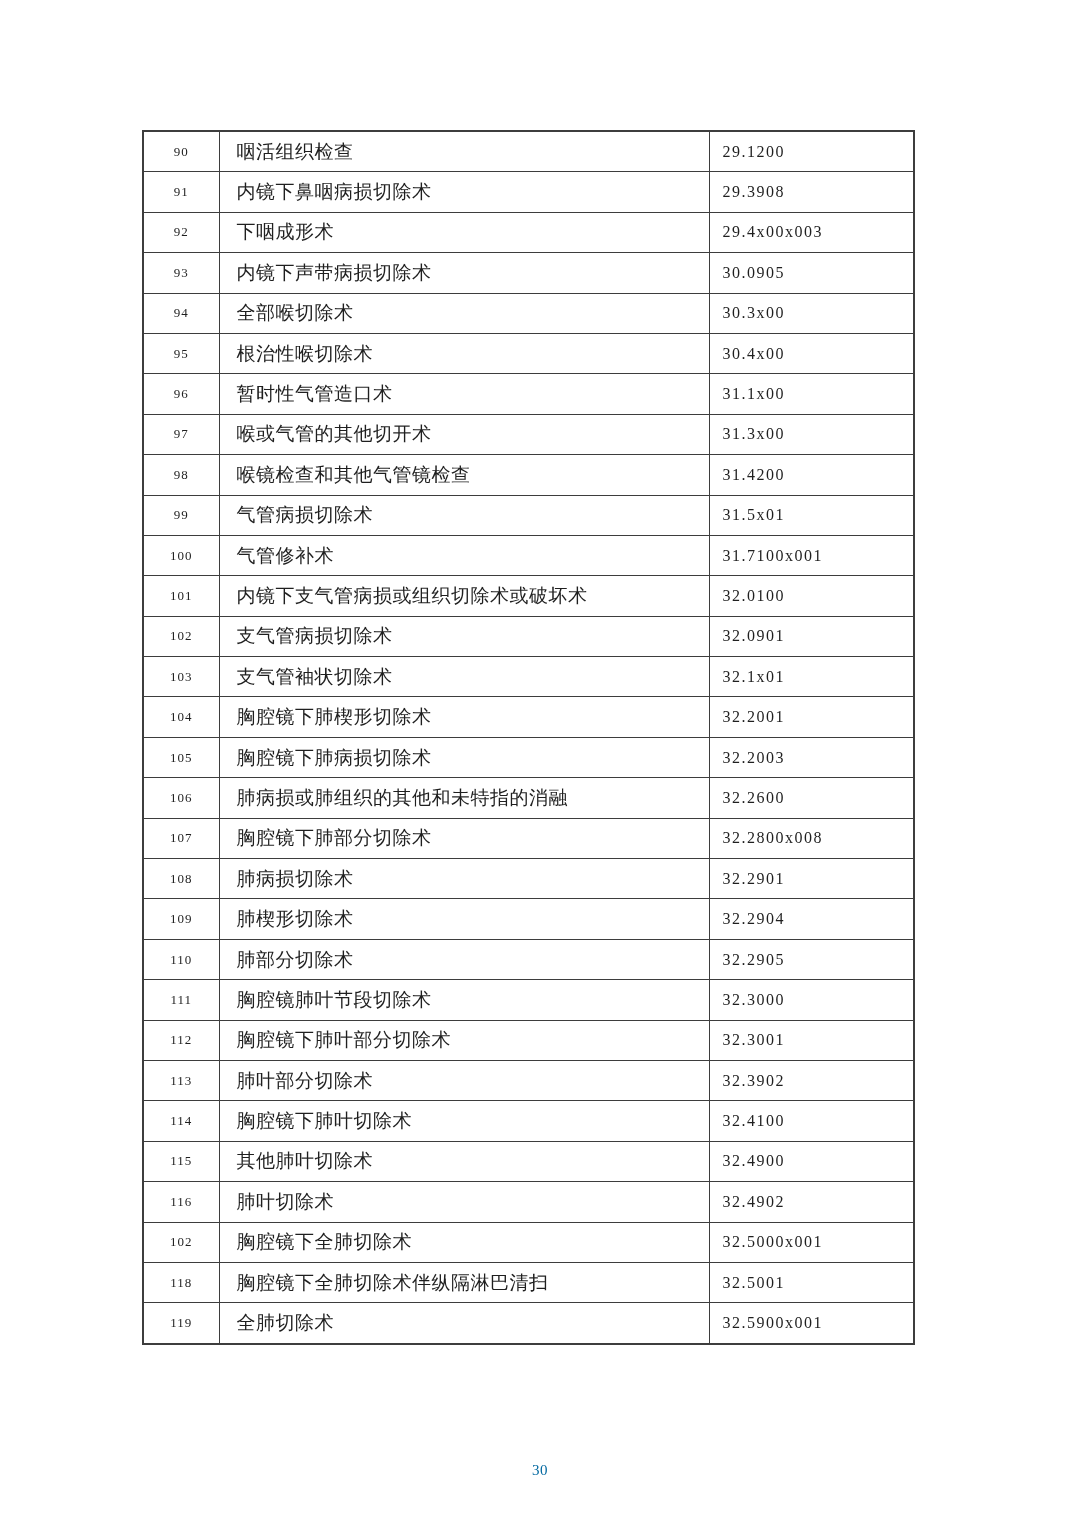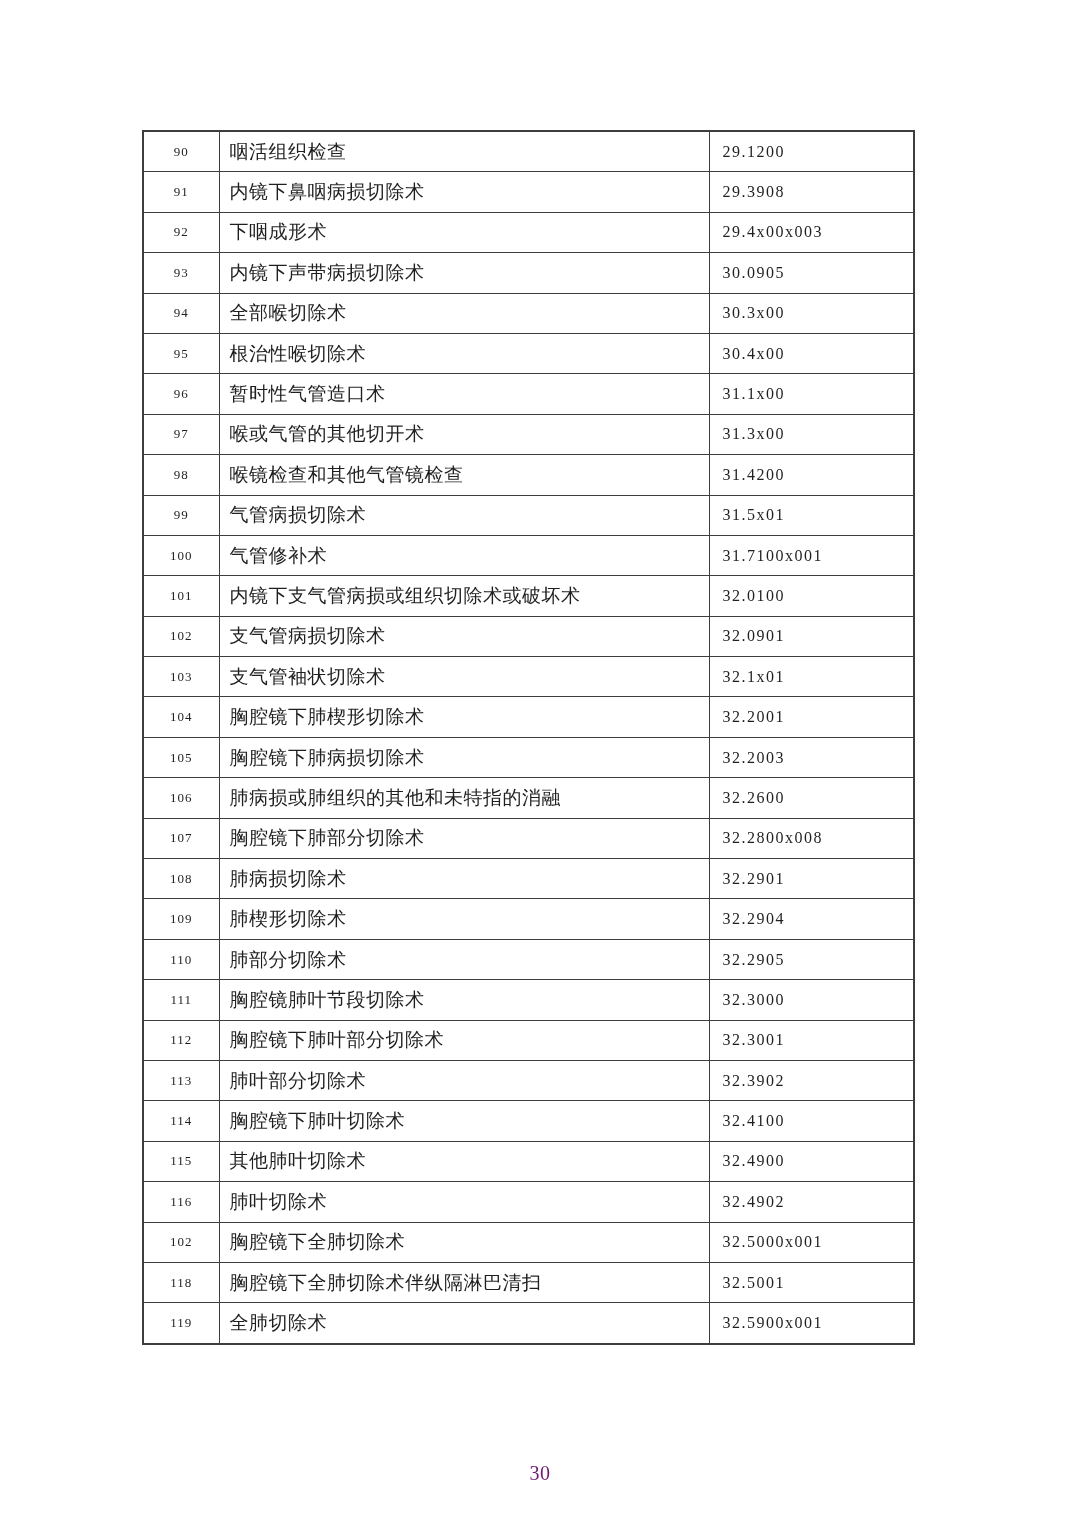--- a/index.html
+++ b/index.html
@@ -33,36 +33,36 @@
     padding: 0;
     overflow: hidden;
     white-space: nowrap;
   }
   table.proc-table td.col-index {
     text-align: center;
     font-size: 13px;
     letter-spacing: 1px;
   }
   table.proc-table td.col-name {
-    padding-left: 10px;
+    padding-left: 17px;
     letter-spacing: 0.5px;
   }
   table.proc-table td.col-code {
     padding-left: 13px;
     font-size: 16px;
     letter-spacing: 1.5px;
   }
   .page-number {
     position: absolute;
     left: 0;
     right: 0;
     top: 1462px;
     text-align: center;
-    font-size: 20px;
-    color: #701a75;
+    font-size: 15px;
+    color: #0369a1;
     letter-spacing: 0.5px;
   }
 </style>
 </head>
 <body>
 
 <div class="page">
 
   <table class="proc-table">
     <colgroup>

